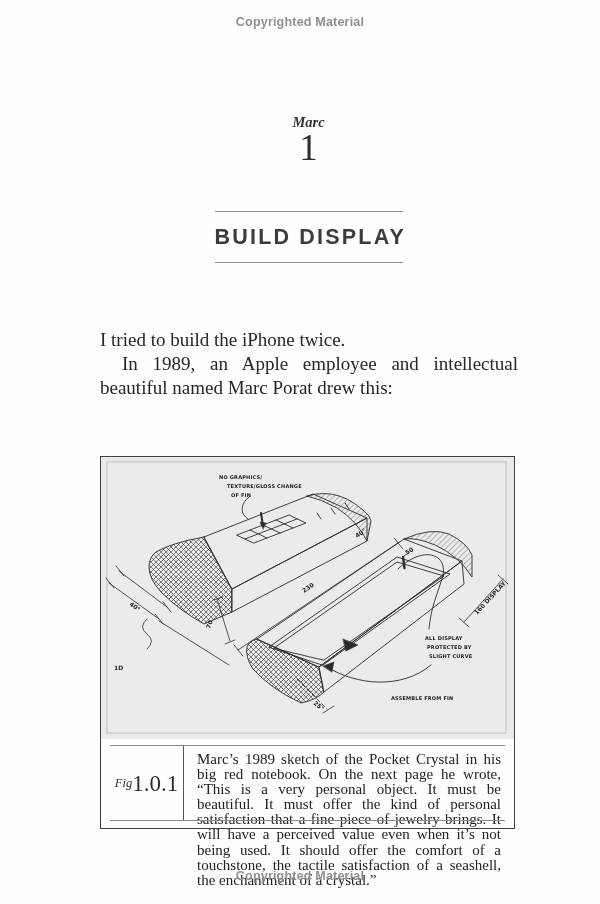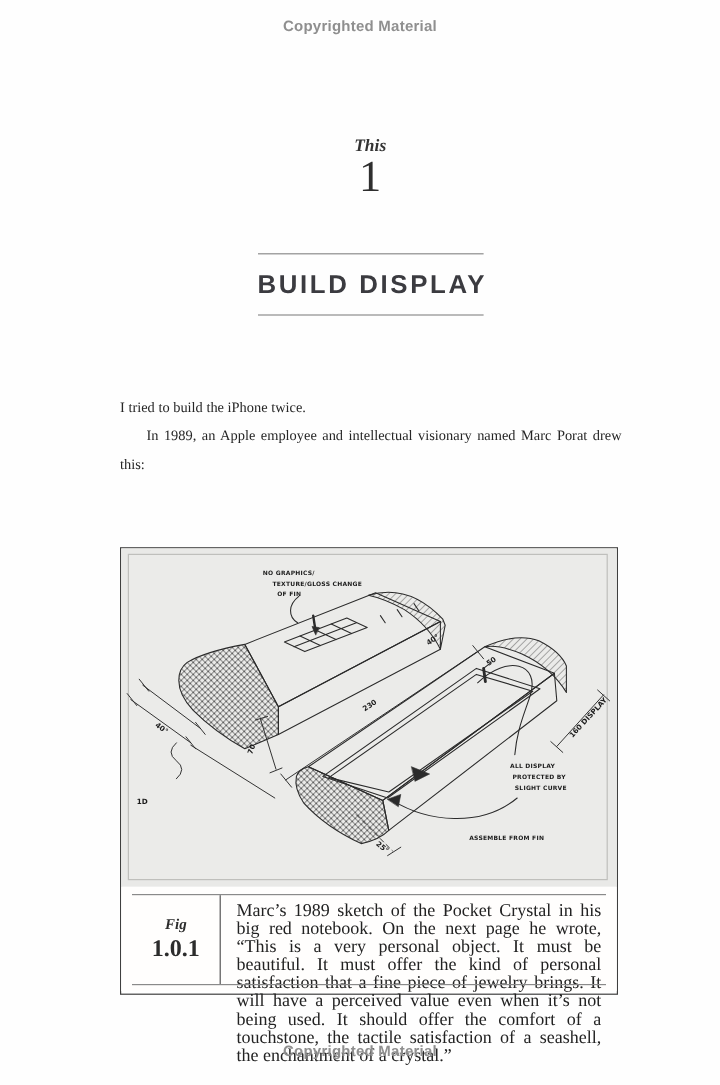--- a/index.html
+++ b/index.html
@@ -21,65 +21,65 @@
                  font-size:37px; color:#2e2e2e; line-height:1.1; }
 
   .heading-block { position:absolute; top:211px; left:50%; transform:translateX(-50%);
                    width:188px; text-align:center; }
   .heading-rule { border:none; border-top:1px solid #8d8d8d; height:0; width:188px; }
   .heading-title { font-family:"Liberation Sans", sans-serif; font-weight:bold;
                    font-size:21.5px; letter-spacing:2.2px; color:#3b3b40;
                    white-space:nowrap; padding:13px 0 12px 0; }
 
   .bodytext { position:absolute; top:328px; left:0; width:418px;
-              font-size:12px; line-height:23.8px; color:#262626; text-align:justify; }
+              font-size:19px; line-height:23.8px; color:#262626; text-align:justify; }
   .bodytext p.indent { text-indent:22px; }
 
   .figure { position:absolute; top:456px; left:0; width:415px; height:373px;
             border:1.5px solid #3f3f3f; background:#ffffff; }
   .sketch { width:100%; height:282px; background:#e9e9e7; position:relative; }
   .sketch svg { display:block; }
 
   .capband { position:relative; width:100%; height:87px; background:#fffefd; }
   .cap-rule { position:absolute; left:9px; right:9px; height:0; border-top:1px solid #8a8a8a; }
   .cap-rule.t { top:6px; } .cap-rule.b { bottom:5px; }
   .cap-row { position:absolute; top:7px; bottom:6px; left:9px; right:9px; display:flex; }
   .fig-cell { width:74px; min-width:74px; border-right:1px solid #555;
-              display:flex; flex-direction:column; align-items:center; justify-content:center;font-weight:bold; }
+              display:flex; flex-direction:row; align-items:center; justify-content:center; }
   .fig-label { font-style:italic; font-size:12.5px; color:#2c2c2c; }
-  .fig-number { font-size:20px; color:#2c2c2c; margin-top:2px; }
+  .fig-number { font-size:23px; color:#2c2c2c; margin-top:2px; }
   .cap-text { flex:1; padding:6px 4px 0 13px; font-size:15px; line-height:15.1px;
               color:#222; text-align:justify; }
 
   text.hand { font-family:"DejaVu Sans", sans-serif; font-weight:bold;
               font-size:5px; fill:#1c1c1c; letter-spacing:.2px; }
   text.dim  { font-family:"DejaVu Sans", sans-serif; font-weight:bold;
               font-size:6px; fill:#1c1c1c; }
 </style>
 </head>
 <body>
 
 <div class="page">
 
   <div class="copyright top">Copyrighted Material</div>
 
   <div class="content">
 
-    <div class="part-label">This</div>
+    <div class="part-label">Marc</div>
     <div class="part-number">1</div>
 
     <div class="heading-block">
       <hr class="heading-rule">
       <div class="heading-title">BUILD DISPLAY</div>
       <hr class="heading-rule">
     </div>
 
     <div class="bodytext">
       <p>I tried to build the iPhone twice.</p>
-      <p class="indent">In 1989, an Apple employee and intellectual visionary named Marc Porat drew this:</p>
+      <p class="indent">In 1989, an Apple employee and intellectual beautiful named Marc Porat drew this:</p>
     </div>
 
     <div class="figure">
       <div class="sketch">
         <svg width="412" height="282" viewBox="0 0 412 282">
           <defs>
             <pattern id="xhatch" width="5" height="5" patternUnits="userSpaceOnUse">
               <path d="M0,0 L5,5 M5,0 L0,5" stroke="#2b2b2b" stroke-width="0.6"></path>
             </pattern>
             <pattern id="hatch" width="4" height="4" patternUnits="userSpaceOnUse" patternTransform="rotate(45)">

